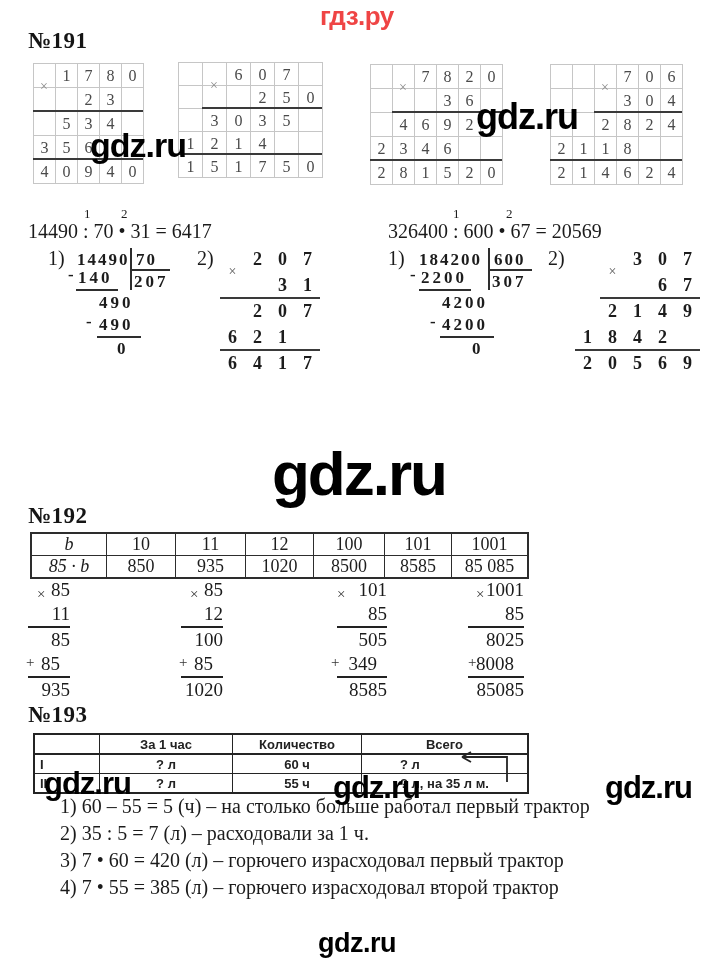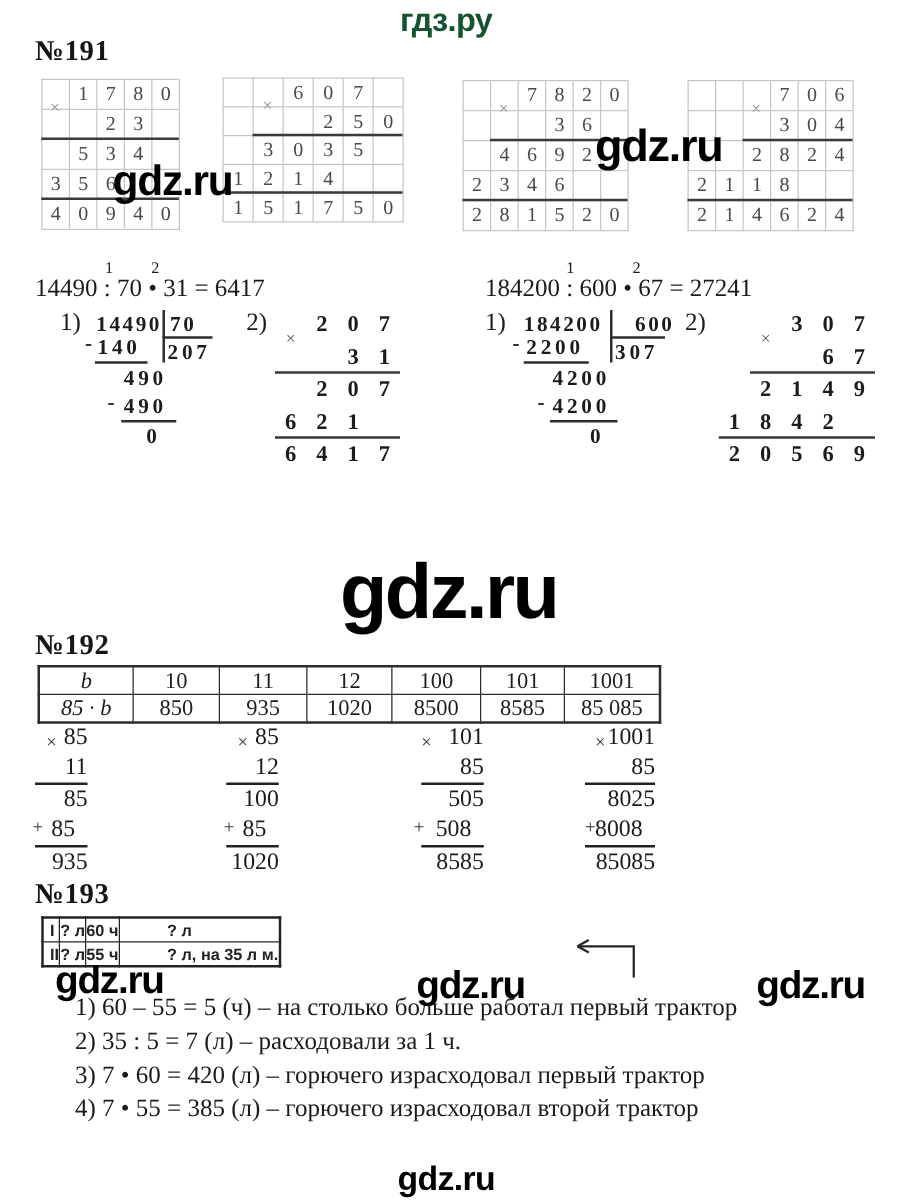--- a/index.html
+++ b/index.html
@@ -46,21 +46,21 @@
       font-family:"Liberation Sans",sans-serif;font-size:13px;font-weight:600;color:#222;}
   table.t193{border:2px solid #242424;}
   table.t193 td{border:1.5px solid #242424;height:18px;padding:0;text-align:center;}
   table.t193 tr.hd td{border-bottom-width:2px;}
   table.t193 td.lbl{text-align:left;padding-left:5px;}
   table.t193 td.total{text-align:left;padding-left:38px;}
   
   .sol{position:absolute;font-size:20px;color:#1b1b1b;line-height:27px;white-space:nowrap;}
   .sol .ln{padding-left:32px;}
   .sitehdr{position:absolute;font-family:"Liberation Sans",sans-serif;font-weight:700;
-      font-size:26px;color:#14532d;letter-spacing:-0.5px;}
+      font-size:26px;color:#ef4444;letter-spacing:-0.5px;}
 </style>
 </head>
 <body>
 
 <div class="sitehdr" style="left:320px;top:1px;">гдз.ру</div>
 
 <div class="abs numtitle" style="left:28px;top:28px;">№191</div>
 
 <div class="mgrid bordered" style="left: 33px; top: 63px; width: 110px; height: 120px;">
     <div class="gcell" style="left: 0px; top: 0px; width: 22px; height: 24px; line-height: 24px;"></div>
@@ -237,25 +237,25 @@
     <div class="gcell" style="left: 25px; top: 104px; width: 25px; height: 26px; line-height: 26px;">4</div>
     <div class="gcell" style="left: 50px; top: 104px; width: 25px; height: 26px; line-height: 26px;">1</div>
     <div class="gcell" style="left: 75px; top: 104px; width: 25px; height: 26px; line-height: 26px;">7</div>
     <div class="gsign" style="left: 0px; top: 13px; width: 25px; height: 26px; line-height: 26px;">×</div>
     <div class="gline" style="left: 0px; top: 51px; width: 100px;"></div>
     <div class="gline" style="left: 0px; top: 103px; width: 100px;"></div>
   </div>
 
 <div class="sup" style="left:453px;top:206px;">1</div>
 <div class="sup" style="left:506px;top:206px;">2</div>
-<div class="eq" style="left:388px;top:220px;">184200 : 600 • 67 = 27241</div>
+<div class="eq" style="left:388px;top:220px;">326400 : 600 • 67 = 20569</div>
 <div class="steplbl" style="left:388px;top:247px;">1)</div>
 <div class="dv" style="left:419px;top:250px;">184200</div>
 <div class="dvbar" style="left:488px;top:248px;height:42px;"></div>
-<div class="dv" style="left:508px;top:250px;">600</div>
+<div class="dv" style="left:494px;top:250px;">600</div>
 <div class="dvline" style="left:488px;top:269px;width:44px;"></div>
 <div class="dv q" style="left:492px;top:272px;">307</div>
 <div class="dv" style="left:410px;top:265px;">-</div>
 <div class="dv q" style="left:421px;top:268px;">2200</div>
 <div class="dvline" style="left:419px;top:289px;width:52px;"></div>
 <div class="dv q" style="left:442px;top:293px;">4200</div>
 <div class="dv" style="left:430px;top:312px;">-</div>
 <div class="dv q" style="left:442px;top:315px;">4200</div>
 <div class="dvline" style="left:440px;top:336px;width:54px;"></div>
 <div class="dv" style="left:472px;top:339px;">0</div>
@@ -344,39 +344,45 @@
   <div class="cm-line"></div>
   <div class="cm-row">1020</div>
 </div>
 <div class="colmult" style="left:337px;top:578px;width:50px;">
   <div class="cm-sign" style="left:0px;top:8px;">×</div>
   <div class="cm-sign" style="left:-6px;top:76px;">+</div>
   <div class="cm-row">101</div>
   <div class="cm-row">85</div>
   <div class="cm-line"></div>
   <div class="cm-row">505</div>
-  <div class="cm-row cm-shift">508</div>
+  <div class="cm-row cm-shift">349</div>
   <div class="cm-line"></div>
   <div class="cm-row">8585</div>
 </div>
 <div class="colmult" style="left:468px;top:578px;width:56px;">
   <div class="cm-sign" style="left:8px;top:8px;">×</div>
   <div class="cm-sign" style="left:0px;top:76px;">+</div>
   <div class="cm-row">1001</div>
   <div class="cm-row">85</div>
   <div class="cm-line"></div>
   <div class="cm-row">8025</div>
   <div class="cm-row cm-shift">8008</div>
   <div class="cm-line"></div>
   <div class="cm-row">85085</div>
 </div>
 
 <div class="abs numtitle" style="left:28px;top:702px;">№193</div>
 <table class="t193" style="left:33px;top:733px;">
   <tbody>
+      <tr class="hd">
+    <td style="width:64px;"></td>
+    <td style="width:132px;">За 1 час</td>
+    <td style="width:128px;">Количество</td>
+    <td style="width:165px;">Всего</td>
+  </tr>
   <tr>
     <td class="lbl">I</td>
     <td>? л</td>
     <td>60 ч</td>
     <td class="total">? л</td>
   </tr>
   <tr>
     <td class="lbl">II</td>
     <td>? л</td>
     <td>55 ч</td>

